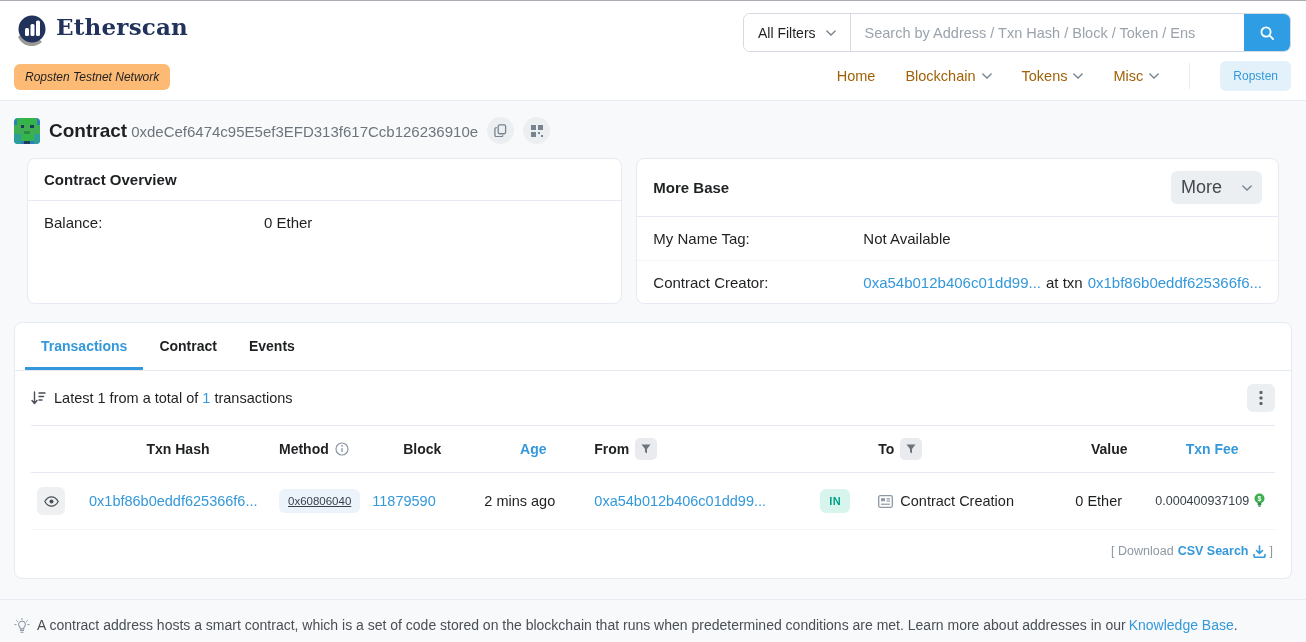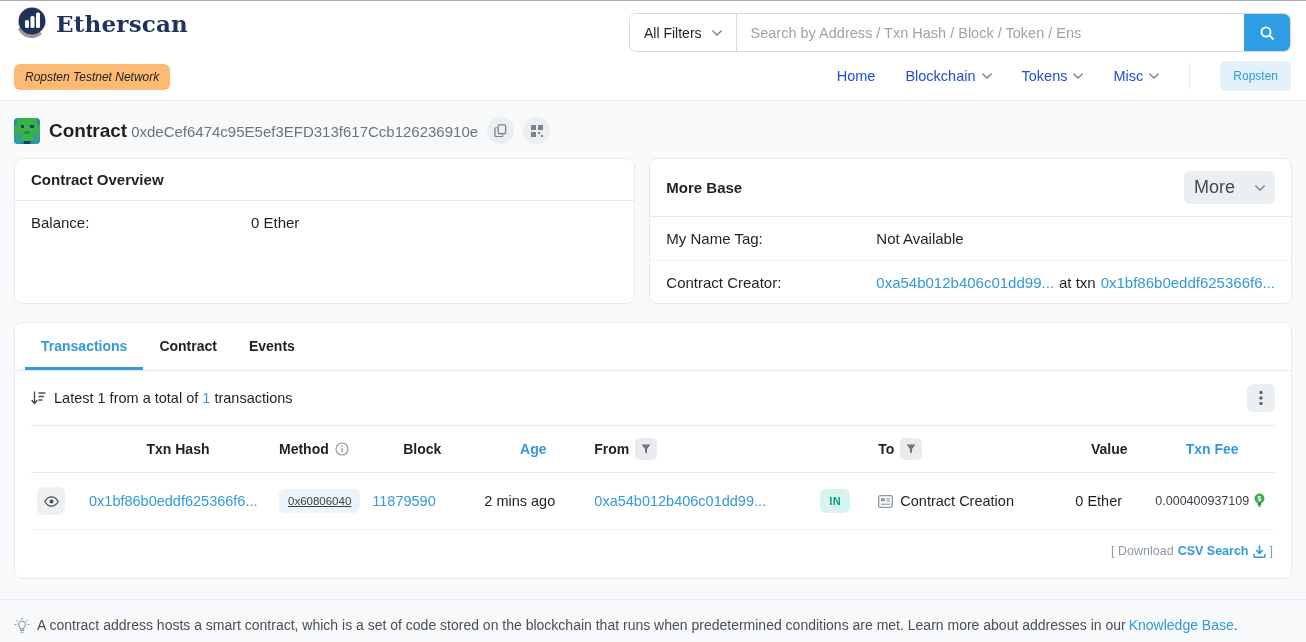--- a/index.html
+++ b/index.html
@@ -9,57 +9,57 @@
     background:#f8f9fa;
     color:#1e2022;
     border-top:1px solid #a9adb3;
     font-size:14px;
   }
   a { text-decoration:none; }
   .link { color:#3498db; cursor:pointer; }
 
   
   .header { background:#fff; height:100px; padding:0 14px; position:relative; border-bottom:1px solid #e7eaf3; }
-  .logo-wrap { position:absolute; left:14px; top:4px; display:flex; align-items:center; gap:6px; cursor:pointer; }
+  .logo-wrap { position:absolute; left:14px; top:12px; display:flex; gap:6px; cursor:pointer; }
   .logo-text { font-family:"DejaVu Serif", serif; font-weight:bold; font-size:23px; color:#21325b; letter-spacing:.2px; }
   .network-badge {
     position:absolute; left:14px; top:63px; background:#fdba74; border-radius:6px;
     padding:6px 11px; font-size:12px; color:#1e2022;font-style:italic;
   }
   .search-box {
-    position:absolute; right:15px; top:12px; width:662px; height:39px;
+    position:absolute; right:15px; top:12px; width:548px; height:39px;
     display:flex; border:1px solid #d5dae2; border-radius:7px; overflow:hidden; background:#fff;
   }
   .filter-select {
     display:flex; align-items:center; gap:10px; padding:0 14px; border-right:1px solid #d5dae2;
     font-size:14px; color:#1e2022; cursor:pointer; white-space:nowrap; background:#fff;
   }
   .search-input { flex:1; border:none; outline:none; padding:0 14px; font-size:14.5px; color:#737373; font-family:"Liberation Sans",sans-serif; }
   .search-input::placeholder { color:#9aa3ac; }
   .search-btn { width:46px; background:#2f9de4; border:none; display:flex; align-items:center; justify-content:center; cursor:pointer; }
   .nav { position:absolute; right:15px; top:58px; display:flex; align-items:center; gap:30px; height:34px; }
-  .nav-item { display:flex; align-items:center; gap:6px; font-size:14.5px; color:#1d4ed8; cursor:pointer; }
+  .nav-item { display:flex; align-items:center; gap:6px; font-size:14.5px; color:#a16207; cursor:pointer; }
   .nav-divider { width:1px; height:26px; background:#e7eaf3; }
   .network-btn {
     background:#e3f1fb; color:#3498db; font-size:12px; border:none; border-radius:6px;
     padding:8px 13px; cursor:pointer; font-family:"Liberation Sans",sans-serif;
   }
   .chev { width:10px; height:6px; }
 
   
   .title-section { display:flex; align-items:center; gap:9px; padding:16px 14px 14px; }
   .page-title { font-size:19px; font-weight:bold; color:#1e2022; }
   .page-address { font-size:15px; font-weight:normal; color:#6c757d; margin-left:4px; }
   .round-btn {
     width:27px; height:27px; border-radius:50%; background:#eceff2; border:none; cursor:pointer;
     display:flex; align-items:center; justify-content:center; color:#77838f;
   }
 
   
-  .cards-row { display:flex; gap:14px; padding:0 14px; }
+  .cards-row { display:flex; gap:14px; padding:0 27px; }
   .card { background:#fff; border:1px solid #e7eaf3; border-radius:8px; flex:1; height:146px; }
   .card-header { display:flex; align-items:center; justify-content:space-between; padding:12px 16px; border-bottom:1px solid #e7eaf3; }
   .card-title { font-size:15px; font-weight:bold; color:#1e2022; }
   .more-btn {
     background:#eceff2; border:none; border-radius:6px; padding:6px 10px; font-size:18px; color:#44494e;
     display:flex; align-items:center; gap:20px; cursor:pointer; font-family:"Liberation Sans",sans-serif;
   }
   .info-row { display:flex; align-items:center; padding:13px 16px; font-size:15px; }
   .info-label { width:210px; color:#1e2022; }
   .overview .info-label { width:220px; }

